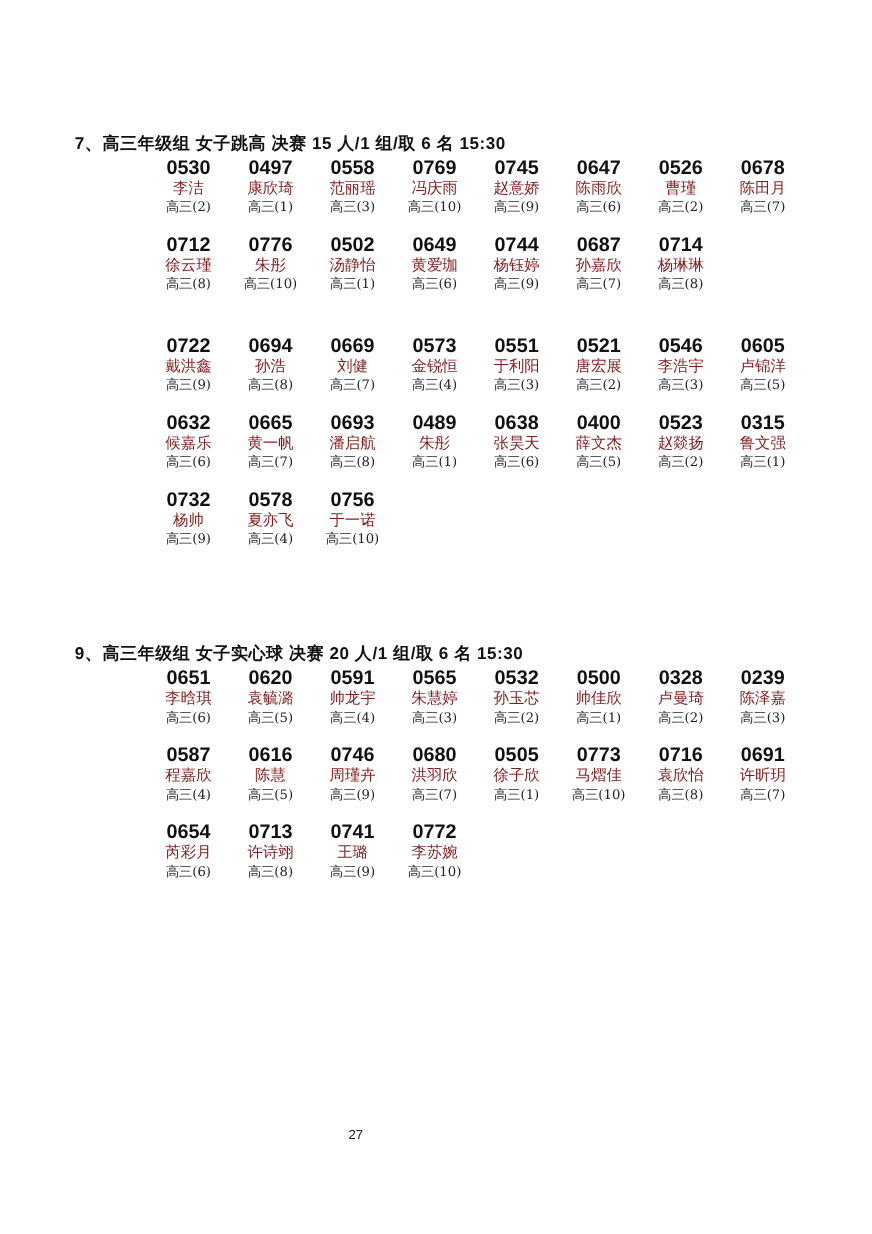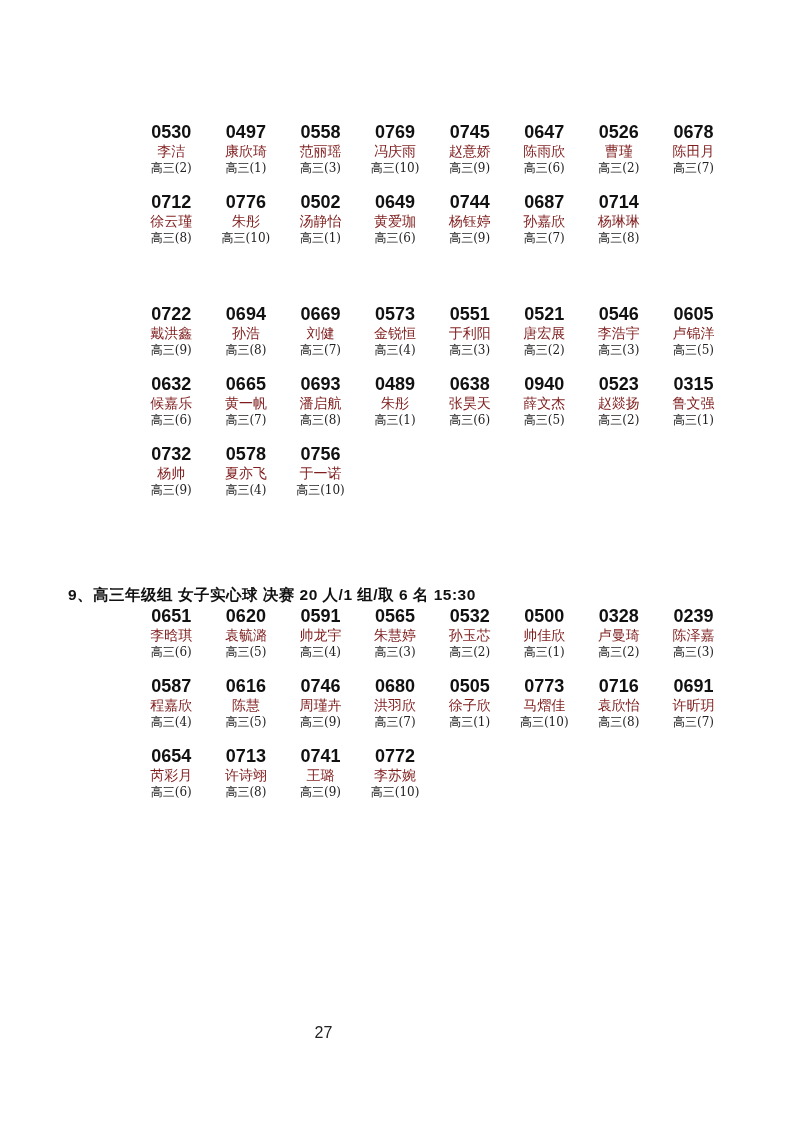--- a/index.html
+++ b/index.html
@@ -68,30 +68,31 @@
     line-height: 17px;
     color: #222222;
     font-family: "DejaVu Serif", "Liberation Serif", serif;
   }
   .page-number {
     position: absolute;
     top: 1024px;
     left: 0;
     width: 647px;
     text-align: center;
-    font-size: 16px;
+    font-size: 12px;
     color: #222222;
   }
 </style>
 </head>
 <body>
 
 <div class="page">
 
   <div class="section" style="top:121px">
+    <div class="section-title">7、高三年级组 女子跳高 决赛 15 人/1 组/取 6 名 15:30</div>
     <div class="rows">
         <div class="athlete-row">
           <div class="cell">
             <span class="no">0530</span>
             <span class="name">李洁</span>
             <span class="cls">高三(2)</span>
           </div>
           <div class="cell">
             <span class="no">0497</span>
             <span class="name">康欣琦</span>
@@ -232,21 +233,21 @@
             <span class="no">0489</span>
             <span class="name">朱彤</span>
             <span class="cls">高三(1)</span>
           </div>
           <div class="cell">
             <span class="no">0638</span>
             <span class="name">张昊天</span>
             <span class="cls">高三(6)</span>
           </div>
           <div class="cell">
-            <span class="no">0940</span>
+            <span class="no">0400</span>
             <span class="name">薛文杰</span>
             <span class="cls">高三(5)</span>
           </div>
           <div class="cell">
             <span class="no">0523</span>
             <span class="name">赵燚扬</span>
             <span class="cls">高三(2)</span>
           </div>
           <div class="cell">
             <span class="no">0315</span>

